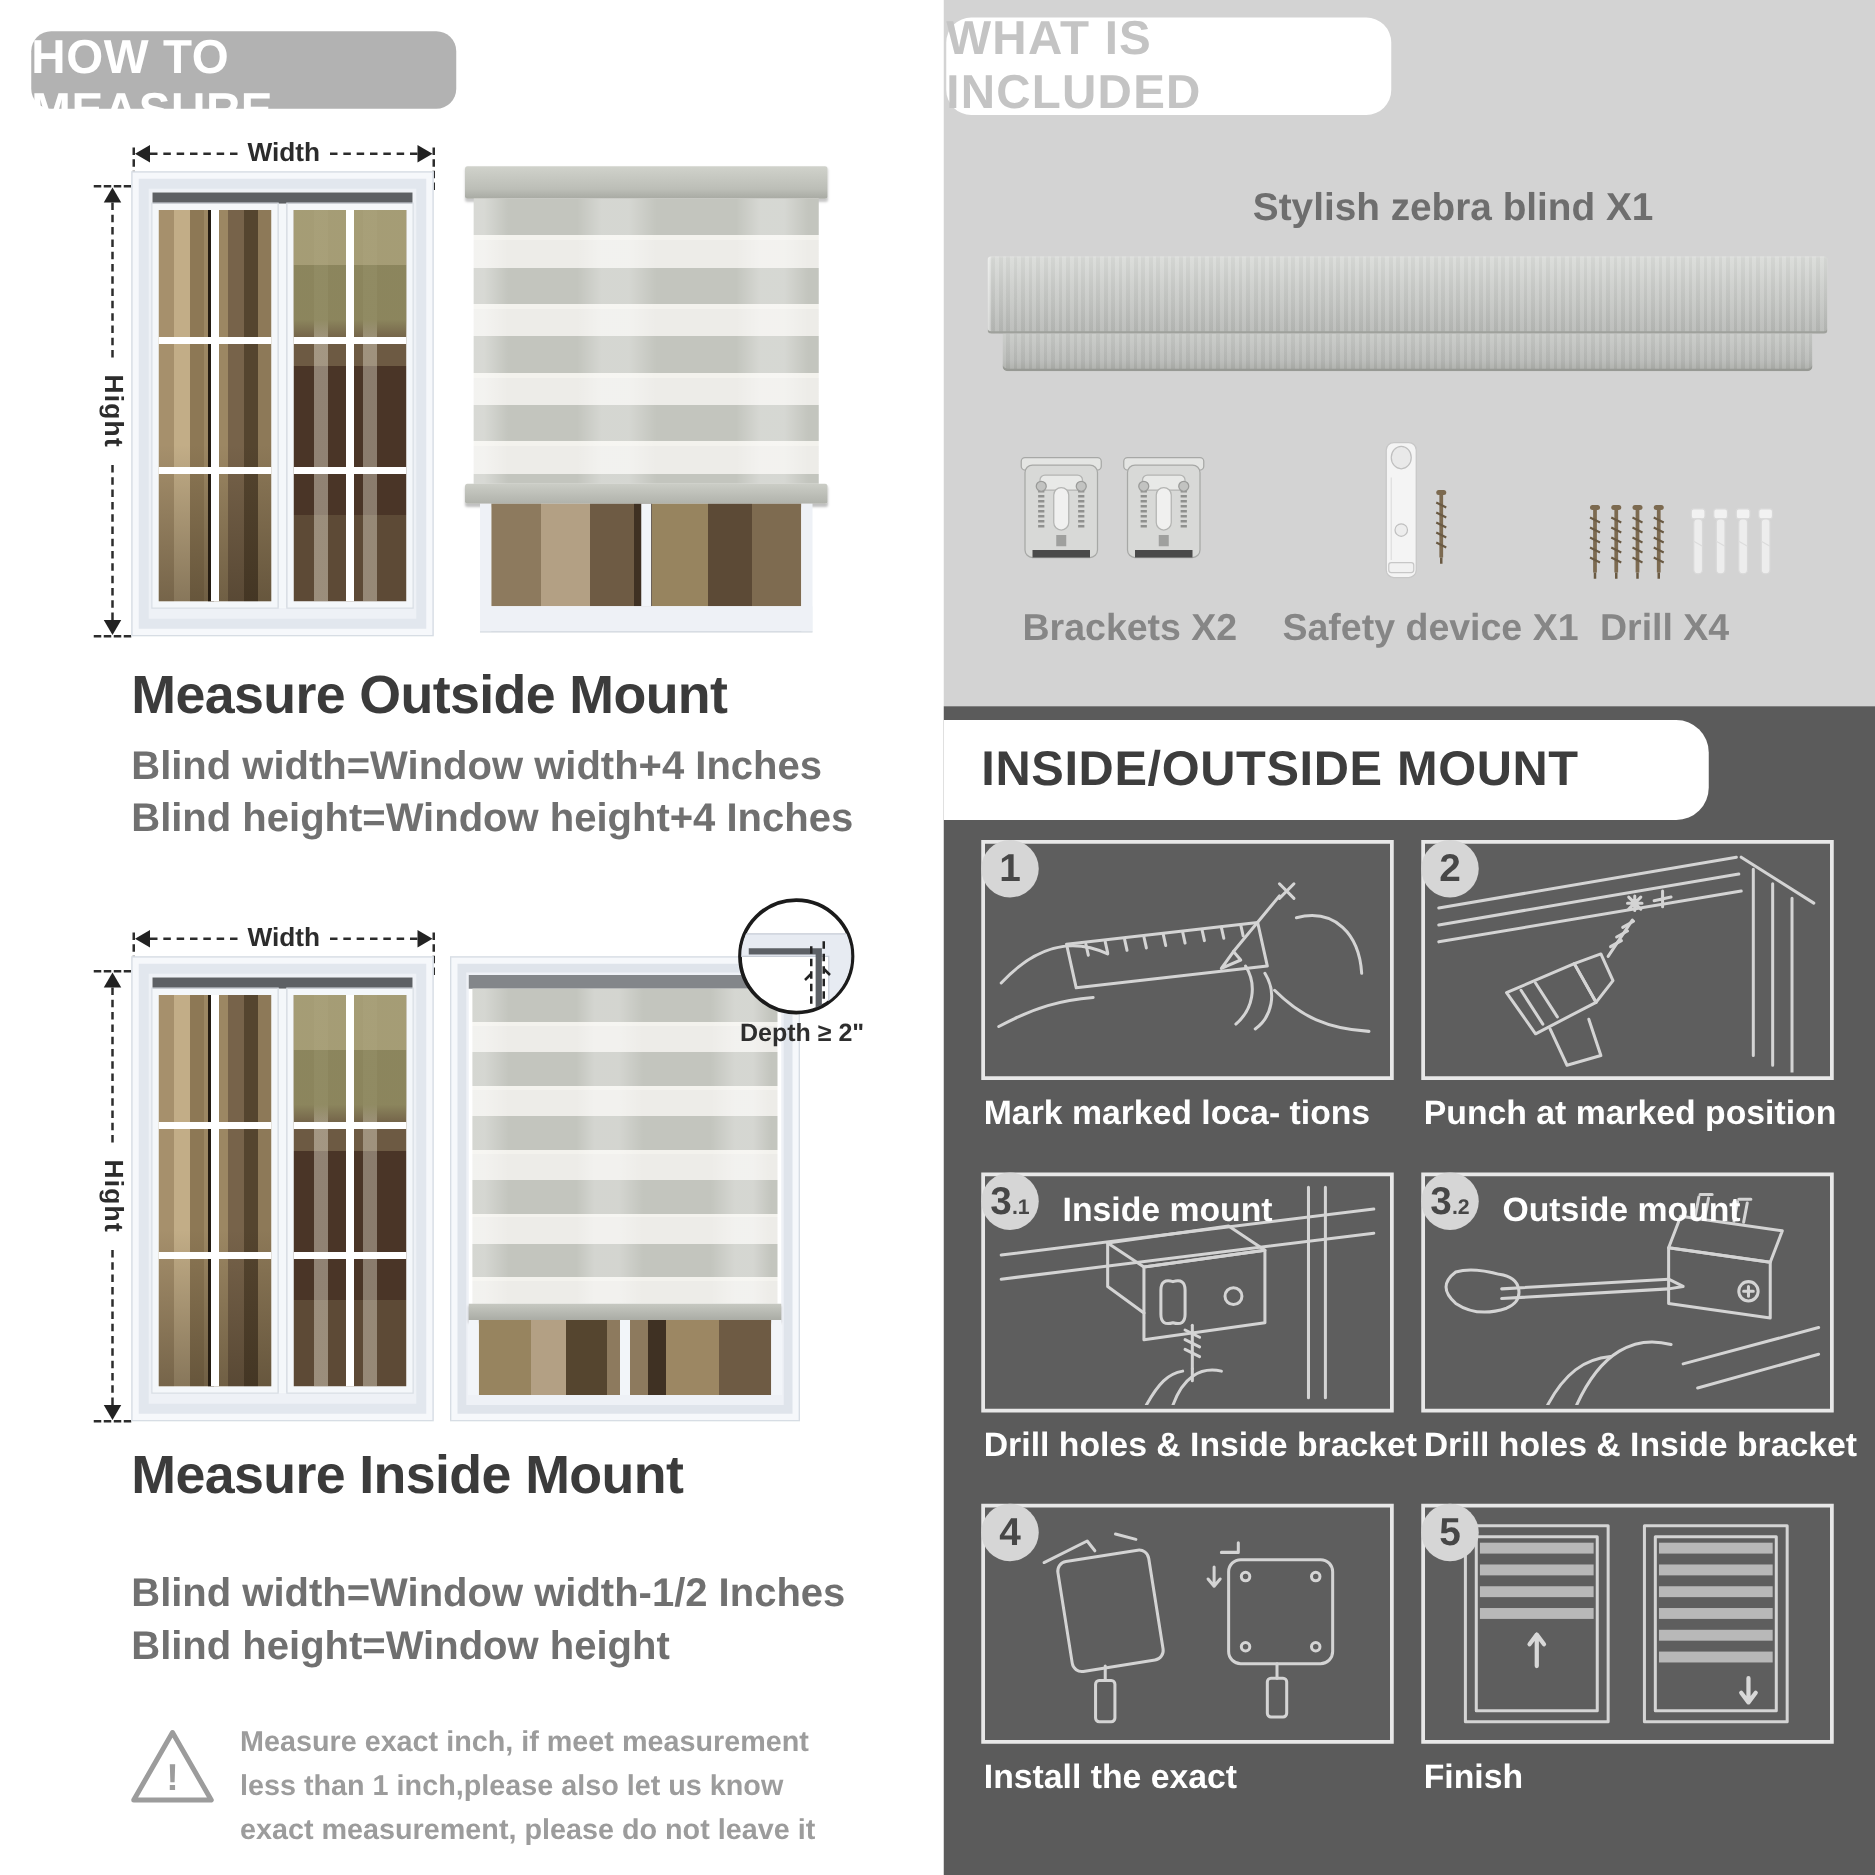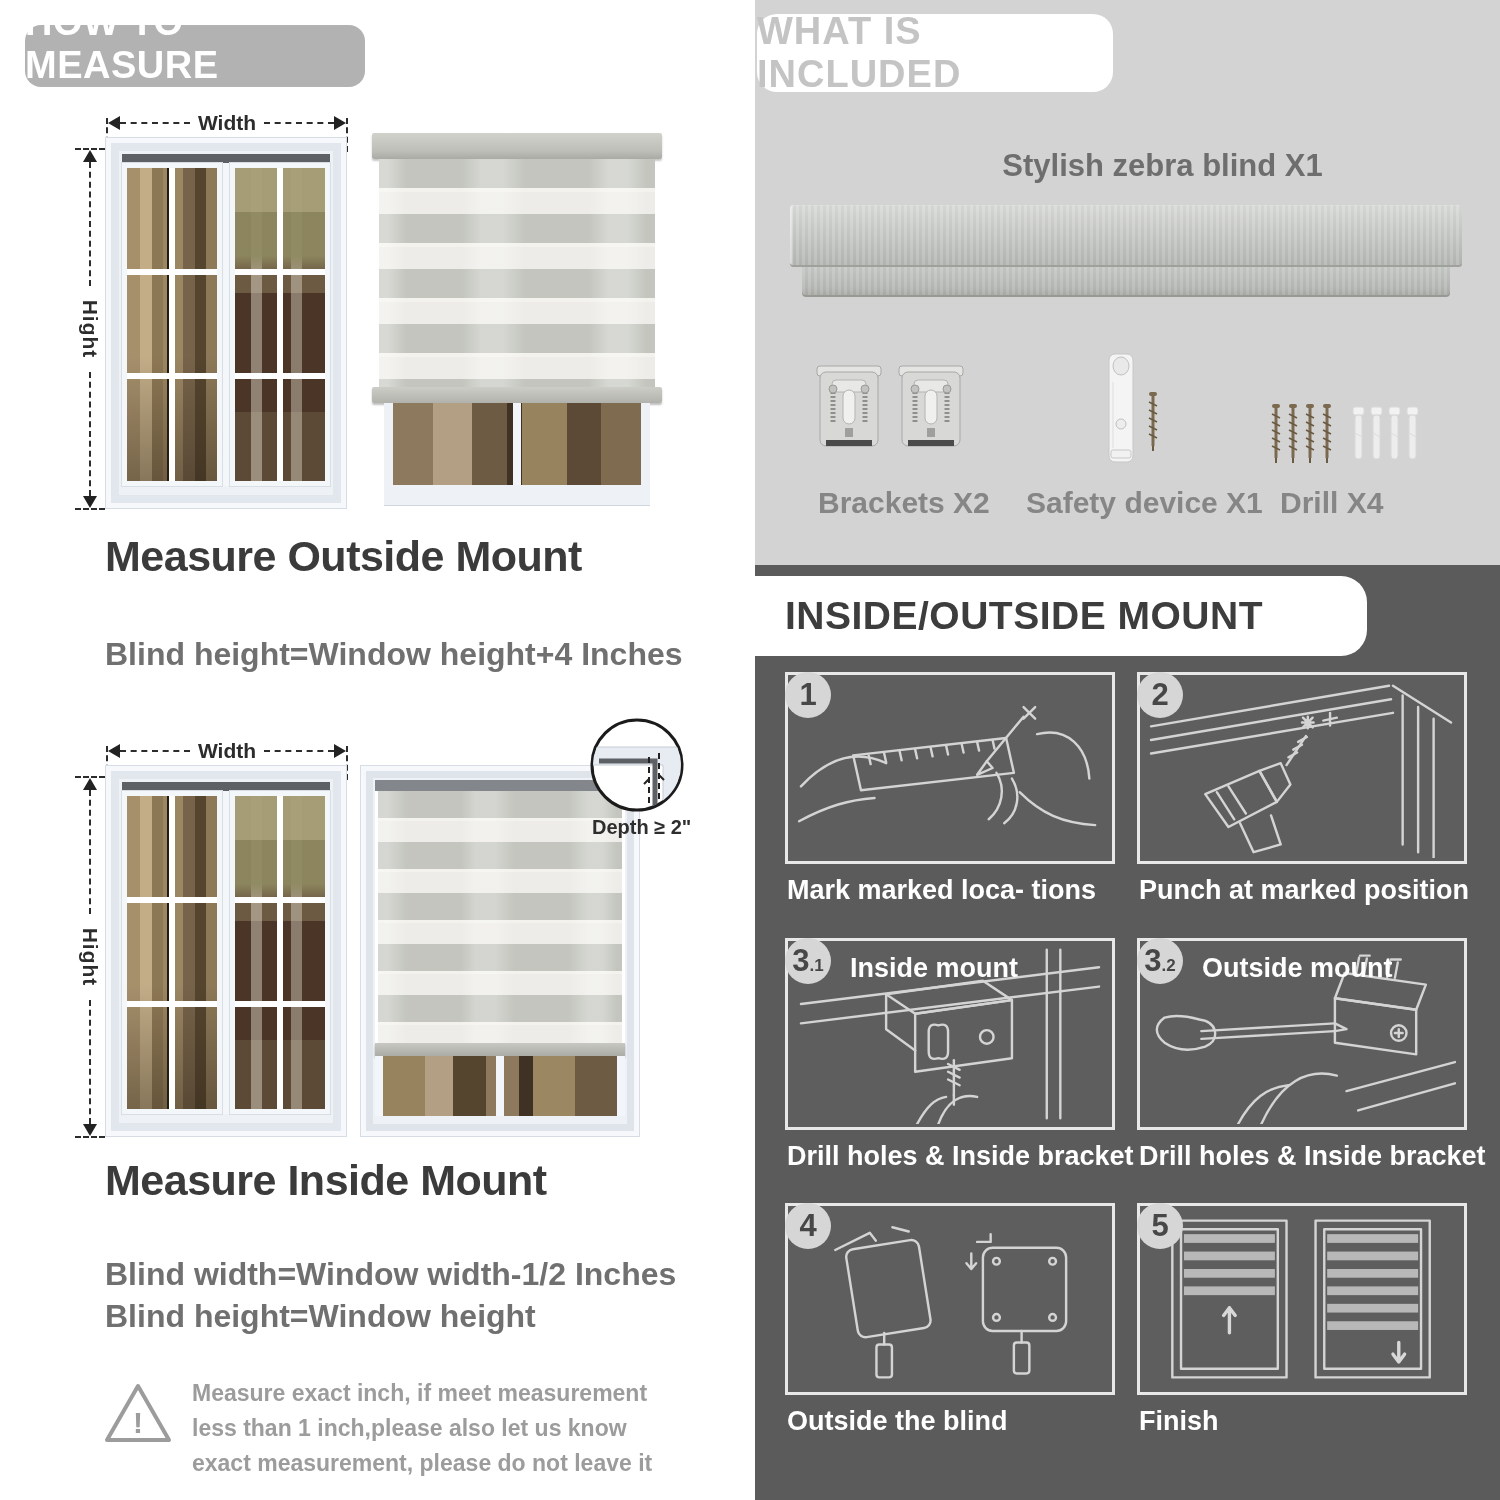--- a/index.html
+++ b/index.html
@@ -8,21 +8,21 @@
     --ink:#3d3d3d; --body-gray:#707070; --muted:#9c9c9c; --label-gray:#868686;
   }
   *{margin:0;padding:0;box-sizing:border-box}
   html,body{background:#fff}
   body{font-family:"Liberation Sans","DejaVu Sans",sans-serif;}
   .canvas{position:relative;width:1500px;height:1500px;background:#fff;overflow:hidden}
   .abs{position:absolute}
 
   
   .pill{left:25px;top:25px;width:340px;height:62px;background:var(--pill-gray);
-        border-radius:16px;display:flex;align-items:flex-end;justify-content:center;
+        border-radius:16px;display:flex;align-items:flex-start;justify-content:center;
         color:#fff;font-weight:bold;font-size:38px;letter-spacing:.5px}
 
   
   .width-arrow{display:flex;align-items:center;height:22px}
   .wa-end{width:0;height:34px;border-left:2px dashed #2c2c2c;transform:translateY(12px)}
   .tri{width:0;height:0;display:inline-block}
   .tri-left{border-top:7px solid transparent;border-bottom:7px solid transparent;border-right:12px solid #222}
   .tri-right{border-top:7px solid transparent;border-bottom:7px solid transparent;border-left:12px solid #222}
   .dash-h{flex:1;height:0;border-top:2px dashed #2c2c2c}
   .wlabel{font-size:21px;font-weight:bold;color:#2c2c2c;padding:0 8px;white-space:nowrap}
@@ -177,20 +177,21 @@
   <div class="abs" style="left:372px;top:133px;width:290px;height:372px">
     <div class="valance"></div>
     <div class="fabric"></div>
     <div class="b-rail"></div>
     <div class="win-under">
       <div class="post"></div>
     </div>
   </div>
 
   <div class="abs sec-title" style="left:105px;top:532px">Measure Outside Mount</div>
+  <div class="abs formula" style="left:105px;top:594px">Blind width=Window width+4 Inches</div>
   <div class="abs formula" style="left:105px;top:636px">Blind height=Window height+4 Inches</div>
 
   <div class="abs width-arrow" style="left:106px;top:740px;width:242px">
     <span class="wa-end"></span>
     <span class="tri tri-left"></span>
     <span class="dash-h"></span>
     <span class="wlabel">Width</span>
     <span class="dash-h"></span>
     <span class="tri tri-right"></span>
     <span class="wa-end"></span>
@@ -495,21 +496,21 @@
         <rect x="228" y="138" width="16" height="32" rx="3"></rect>
         <path d="M236,126 V138"></path>
       </g>
         </svg>
     </div>
     <div class="badge">
         <span class="n">4</span>
         <span class="sub"></span>
       </div>
   </div>
-  <div class="step-caption" style="left:787px;top:1406px">Outside the blind</div>
+  <div class="step-caption" style="left:787px;top:1406px">Install the exact</div>
 
   <div class="abs step-box" style="left:1137px;top:1203px">
     <div class="step-art">
       <svg viewBox="0 0 324 186">
         <g class="lineart">
           <rect x="28" y="12" width="118" height="162"></rect>
           <rect x="37" y="21" width="100" height="144"></rect>
           <rect x="176" y="12" width="118" height="162"></rect>
           <rect x="185" y="21" width="100" height="144"></rect>
         </g>

